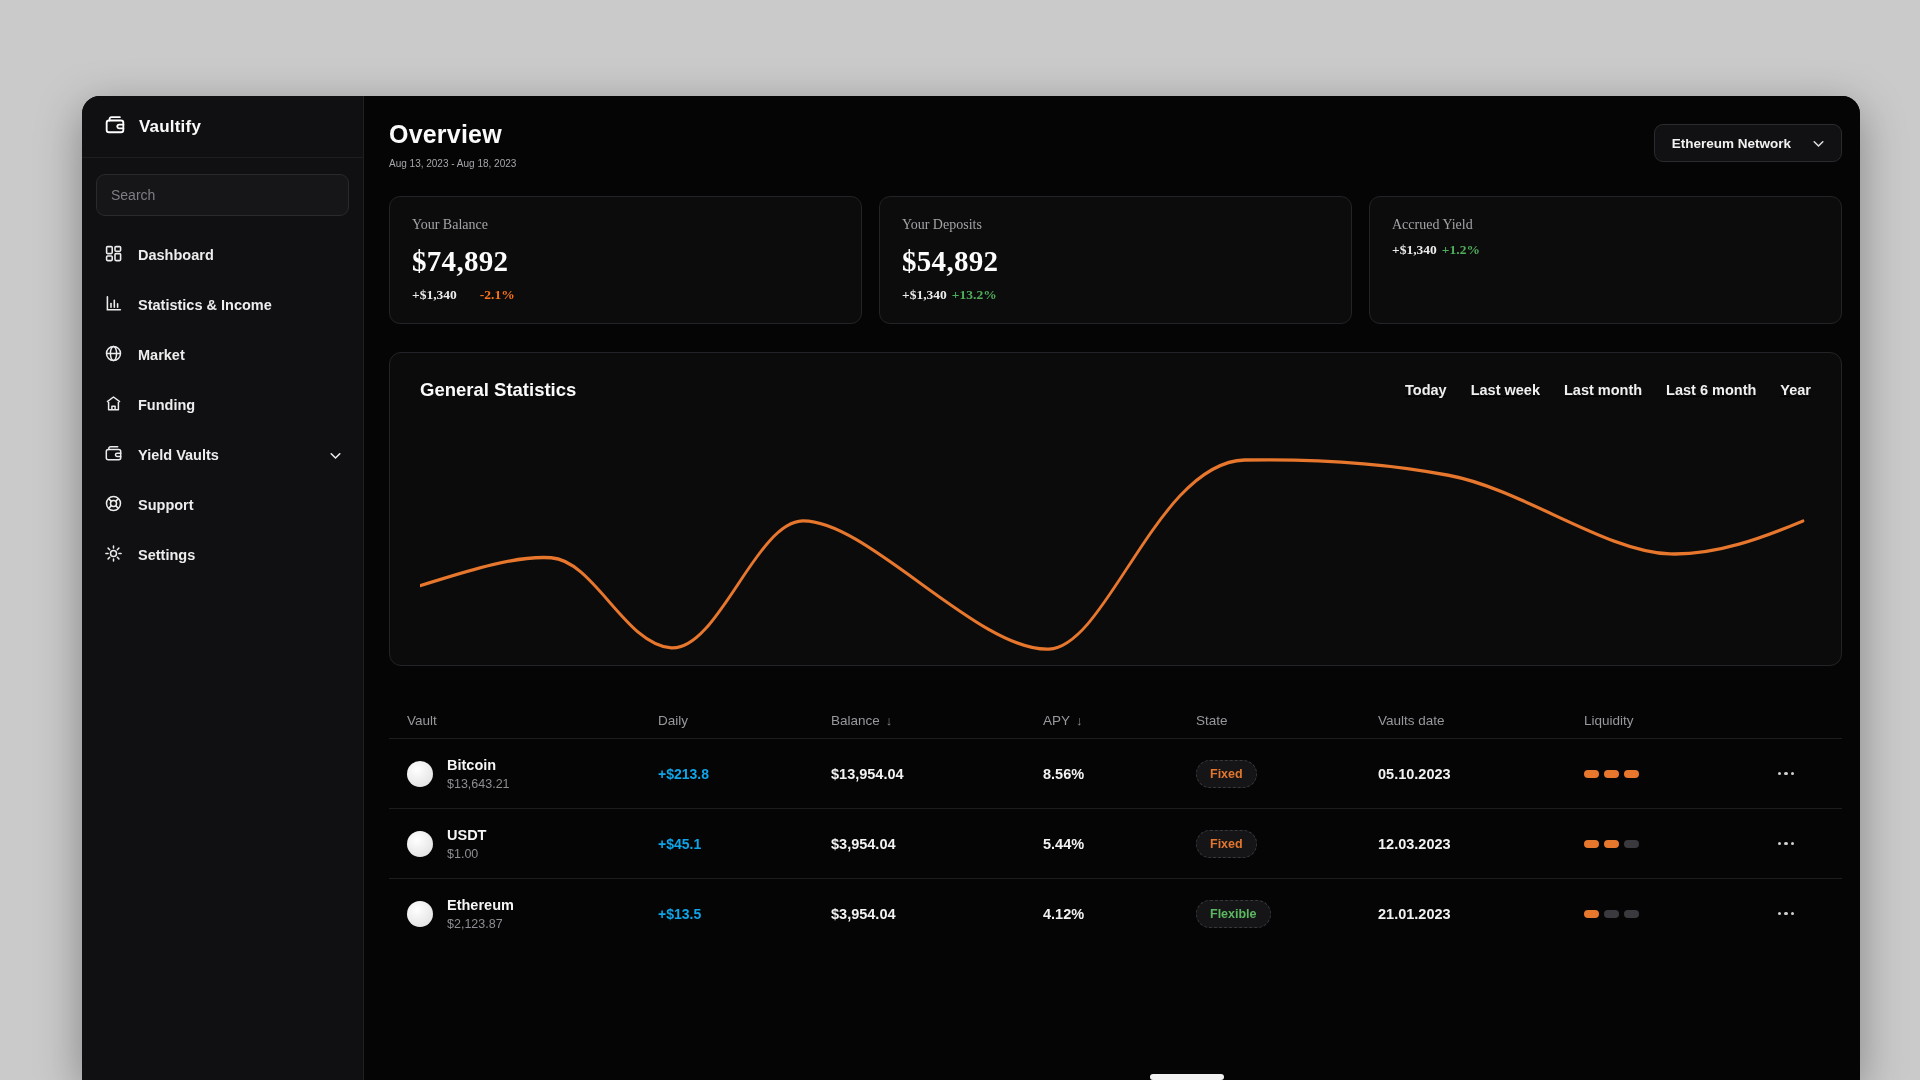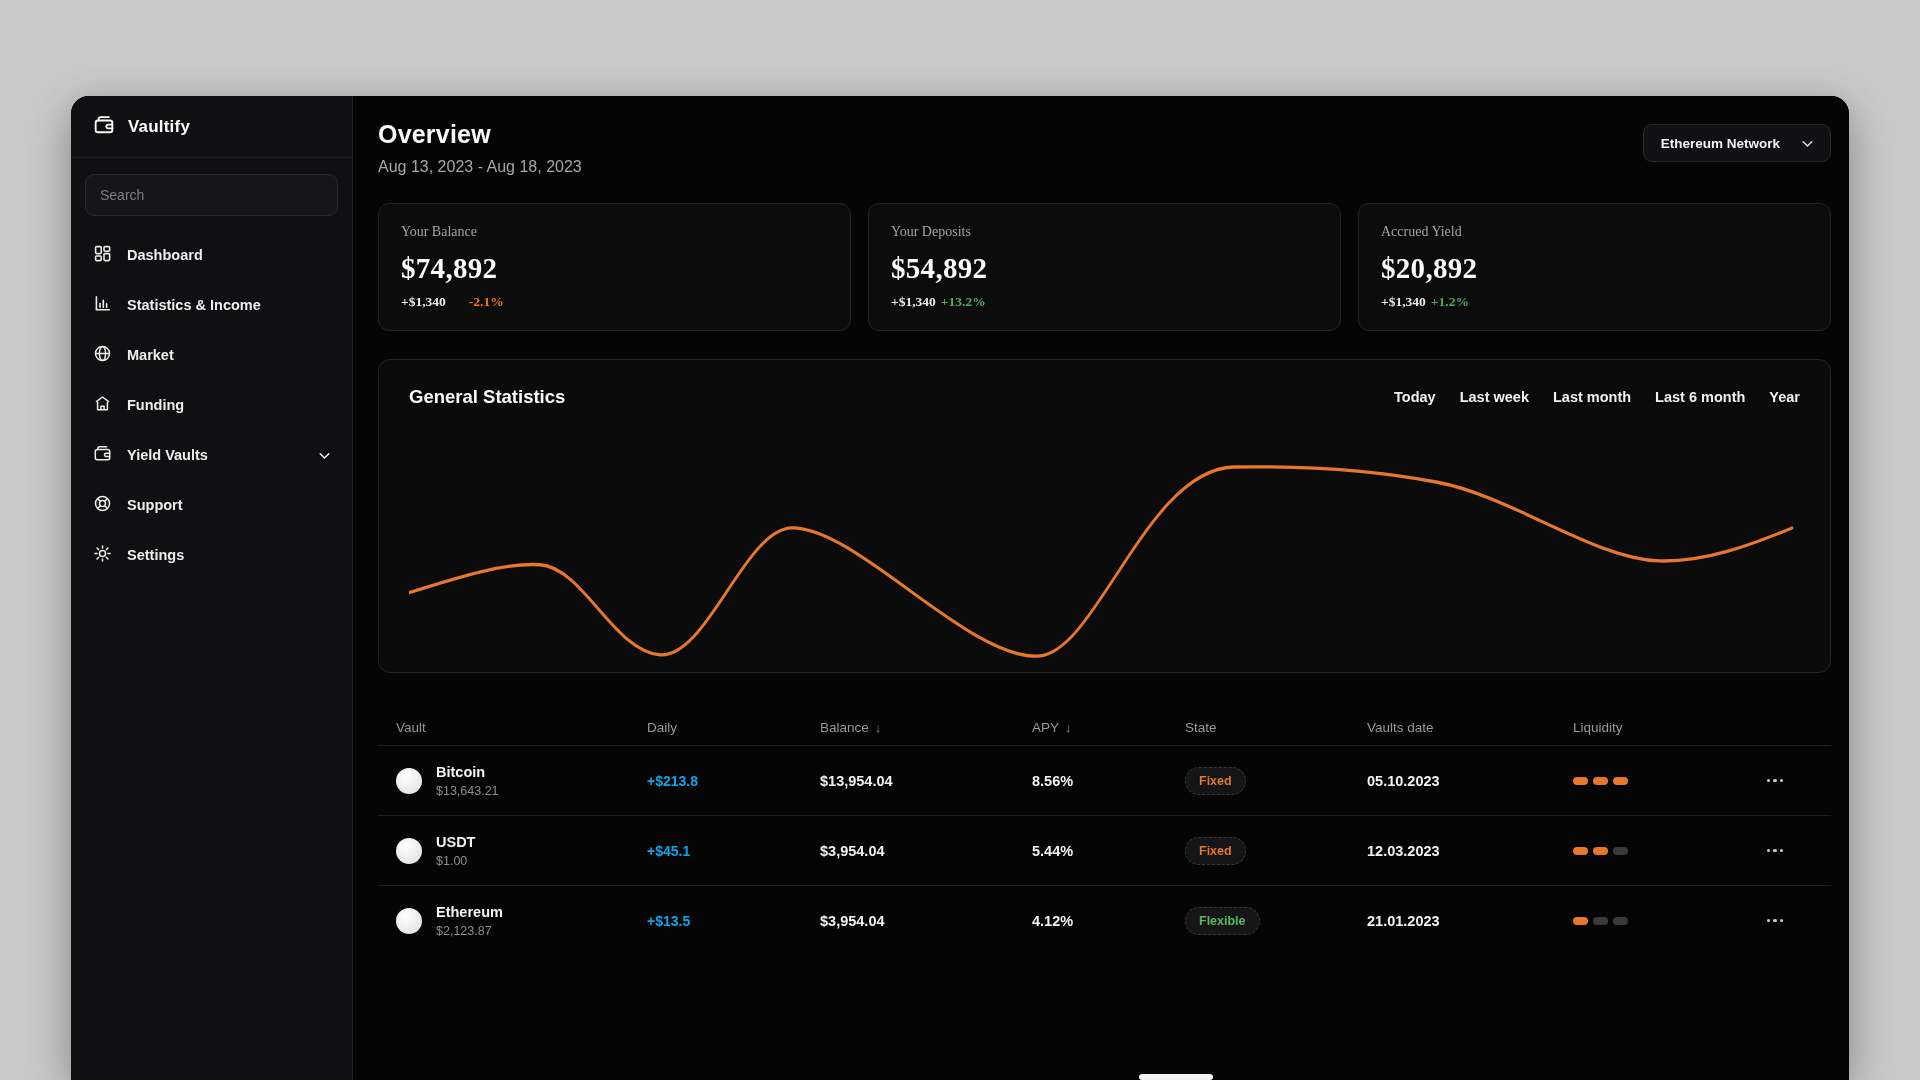--- a/index.html
+++ b/index.html
@@ -4,21 +4,21 @@
 <style>
   * { box-sizing: border-box; }
   html,body { margin:0; padding:0; }
   body {
     width:1920px; height:1080px; overflow:hidden;
     background:#cacaca;
     font-family:"Liberation Sans", sans-serif;
     -webkit-font-smoothing:antialiased;
   }
   .app {
-    position:absolute; left:71px; top:96px; width:1778px; height:984px;
+    position:absolute; left:82px; top:96px; width:1778px; height:984px;
     background:#060607; border-radius:18px 18px 0 0;
     display:flex; overflow:hidden;
     box-shadow:0 12px 45px rgba(0,0,0,.35);
   }
   
   .sidebar { width:282px; flex:0 0 282px; background:#101012; border-right:1px solid #202023; display:flex; flex-direction:column; }
   .logo-row { display:flex; align-items:center; gap:13px; padding:0 22px; height:62px; border-bottom:1px solid #1e1e21; color:#fff; }
   .logo-row svg { stroke:#fff; }
   .logo-text { font-size:17px; font-weight:bold; letter-spacing:.2px; color:#fafafa; }
   .search-wrap { padding:16px 14px 0; }
@@ -29,21 +29,21 @@
   }
   .search::placeholder { color:#7e7e84; }
   .nav { margin-top:14px; display:flex; flex-direction:column; }
   .nav-item { display:flex; align-items:center; gap:15px; padding:14px 22px; color:#ededee; font-size:14.5px; font-weight:bold; cursor:pointer; }
   .nav-item svg { stroke:#ececec; flex:0 0 auto; }
   .nav-item .chev { margin-left:auto; stroke:#bdbdc2; }
   
   .main { flex:1; padding:24px 18px 0 25px; position:relative; background:#050506; }
   .header-row { display:flex; justify-content:space-between; align-items:flex-start; }
   .page-title { color:#fafafa; font-size:25px; font-weight:bold; letter-spacing:.2px; }
-  .date-range { color:#a6a6ab; font-size:16px; margin-top:9px; }
+  .date-range { color:#a6a6ab; font-size:10px; margin-top:9px; }
   .network-btn {
     display:flex; align-items:center; gap:22px; background:#111113;
     border:1px solid #2c2c30; border-radius:9px; height:38px; padding:0 17px;
     color:#f2f2f2; font-size:13.5px; font-weight:bold; margin-top:4px; cursor:pointer;
   }
   .network-btn svg { stroke:#dcdcdc; }
   
   .cards { display:flex; gap:17px; margin-top:27px; }
   .card { flex:1; background:#0c0c0d; border:1px solid #242428; border-radius:11px; padding:20px 22px; height:128px;font-family:Liberation Serif, serif; }
   .card-label { color:#a3a3a8; font-size:14px; }
@@ -215,21 +215,20 @@
       </div>
       <div class="card">
         <div class="card-label">Your Deposits</div>
         <div class="card-value">$54,892</div>
         <div class="card-delta">
           <span>+$1,340</span><span class="pct pos">+13.2%</span>
         </div>
       </div>
       <div class="card">
         <div class="card-label">Accrued Yield</div>
-        <div class="card-value">$20,892</div>
         <div class="card-delta">
           <span>+$1,340</span><span class="pct pos">+1.2%</span>
         </div>
       </div>
     </div>
 
     <div class="chart-card">
       <div class="chart-head">
         <div class="chart-title">General Statistics</div>
         <div class="ranges">

